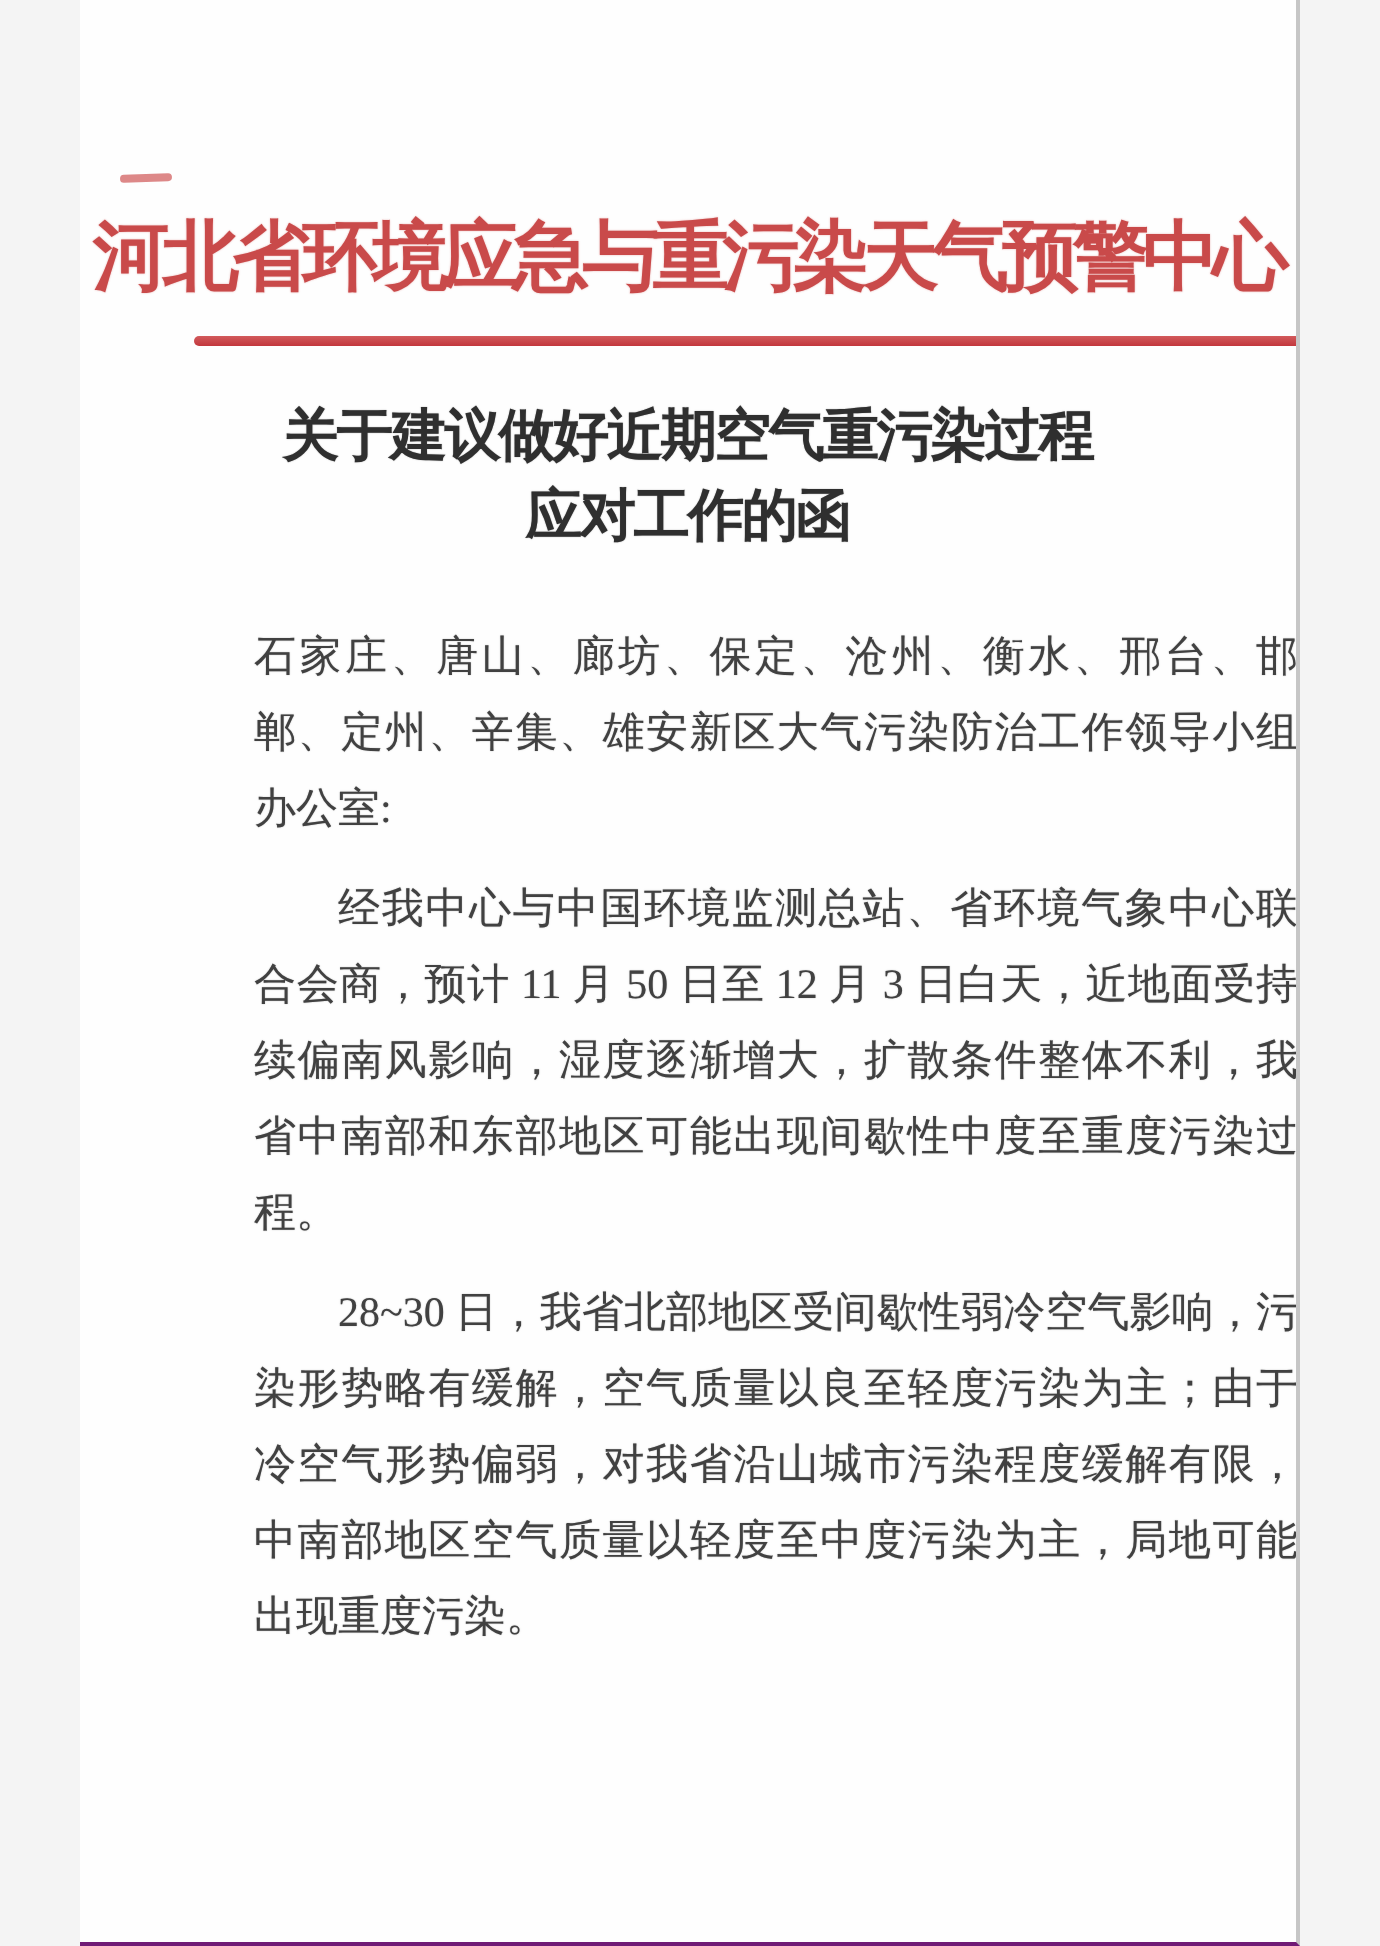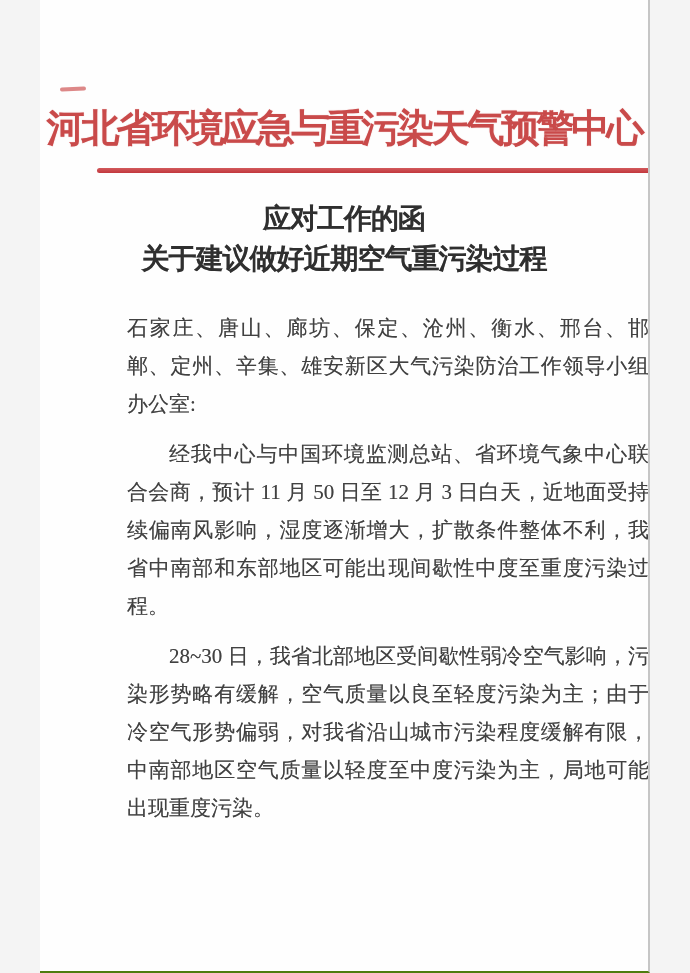--- a/index.html
+++ b/index.html
@@ -9,21 +9,21 @@
     --title-ink:#2f2f2f;
     --paper:#fefefe;
   }
   html,body{margin:0;padding:0;background:#f4f4f4;}
   .page{
     position:relative;
     width:610px;height:973px;
     margin:0 auto;
     background:var(--paper);
     border-right:2px solid #c6c6c6;
-    border-bottom:2px solid #4d7c0f;
+    border-bottom:2px solid #701a75;
     box-sizing:border-box;
     overflow:hidden;
     font-family:"Liberation Serif","DejaVu Serif",serif;
   }
   .letterhead{
     position:absolute;top:103px;left:0;width:100%;
     text-align:center;
     font-size:38px;font-weight:700;
     letter-spacing:-3px;
     color:var(--red-text);
@@ -76,22 +76,22 @@
 
 <div class="page">
 
   <div class="artifact-dash"></div>
 
   <div class="letterhead">河北省环境应急与重污染天气预警中心</div>
 
   <div class="red-rule"></div>
 
   <div class="doc-title">
+    <div>关于建议做好近期空气重污染过程</div>
     <div>应对工作的函</div>
-    <div>关于建议做好近期空气重污染过程</div>
   </div>
 
   <div class="body-text">
     <p>石家庄、唐山、廊坊、保定、沧州、衡水、邢台、邯郸、定州、辛集、雄安新区大气污染防治工作领导小组办公室:</p>
     <p class="indent">经我中心与中国环境监测总站、省环境气象中心联合会商，预计 11 月 50 日至 12 月 3 日白天，近地面受持续偏南风影响，湿度逐渐增大，扩散条件整体不利，我省中南部和东部地区可能出现间歇性中度至重度污染过程。</p>
     <p class="indent">28~30 日，我省北部地区受间歇性弱冷空气影响，污染形势略有缓解，空气质量以良至轻度污染为主；由于冷空气形势偏弱，对我省沿山城市污染程度缓解有限，中南部地区空气质量以轻度至中度污染为主，局地可能出现重度污染。</p>
   </div>
 
   <div class="artifact-cross"></div>
 

